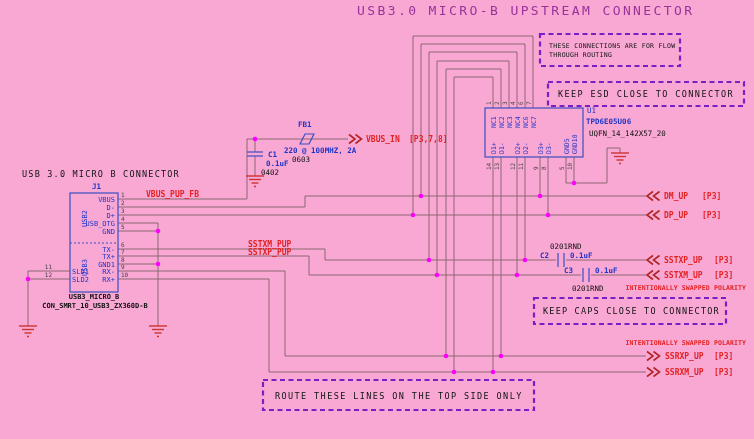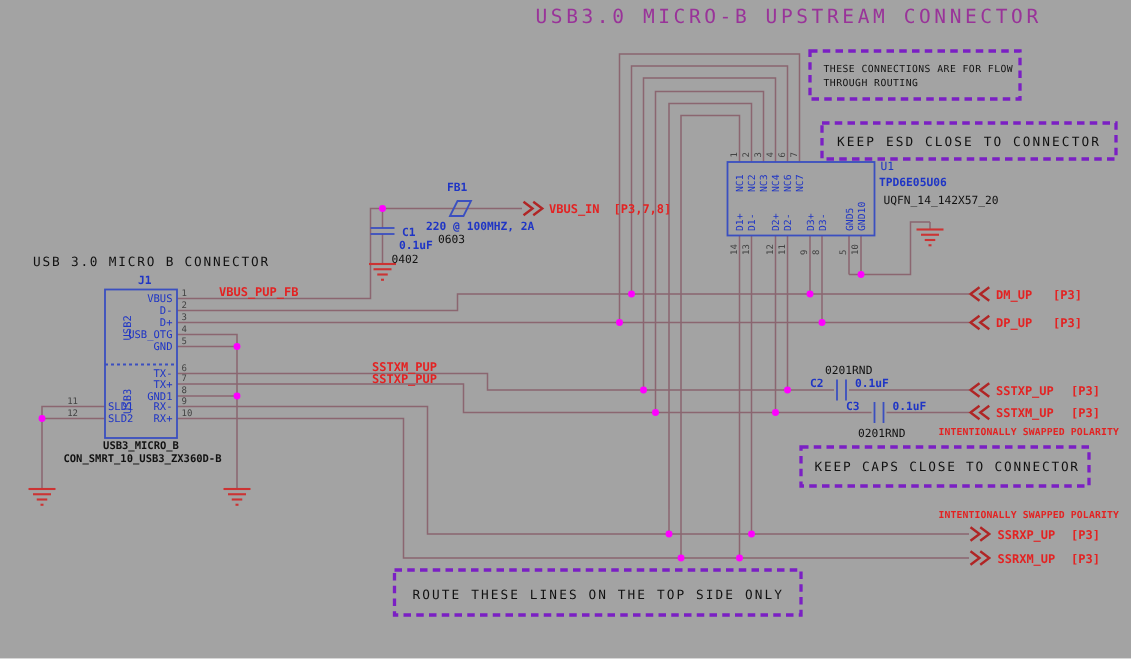--- a/index.html
+++ b/index.html
@@ -1,16 +1,16 @@
 <!DOCTYPE html>
 <html style="--wire: #8b6670; --junction: #ff00ff; --component-outline: #3a4fc0; --component-text: #1f35c5; --net-label: #e32222; --note-border: #7b1fc4; --title: #993399; --ground: #cc3333;"><head>
 <meta charset="utf-8">
 <style>
   html,body{margin:0;padding:0;background:#fff;}
-  .stage{width:754px;height:439px;position:relative;background:#a3a3a3;}
+  .stage{width:754px;height:439px;position:relative;background:#f9a8d4;}
   svg{display:block;}
   .t{font-family:"DejaVu Sans Mono","Liberation Mono",monospace;}
   .w{stroke:var(--wire,#8b6670);stroke-width:1;fill:none;}
   .dot{fill:var(--junction,#ff00ff);}
   .cout{stroke:var(--component-outline,#3a4fc0);stroke-width:1.2;fill:none;}
   .tb{fill:var(--component-text,#1f35c5);}
   .tbb{fill:var(--component-text,#1f35c5);font-weight:bold;}
   .tk{fill:#111;}
   .tkb{fill:#111;font-weight:bold;}
   .tr{fill:var(--net-label,#e32222);font-weight:bold;}

